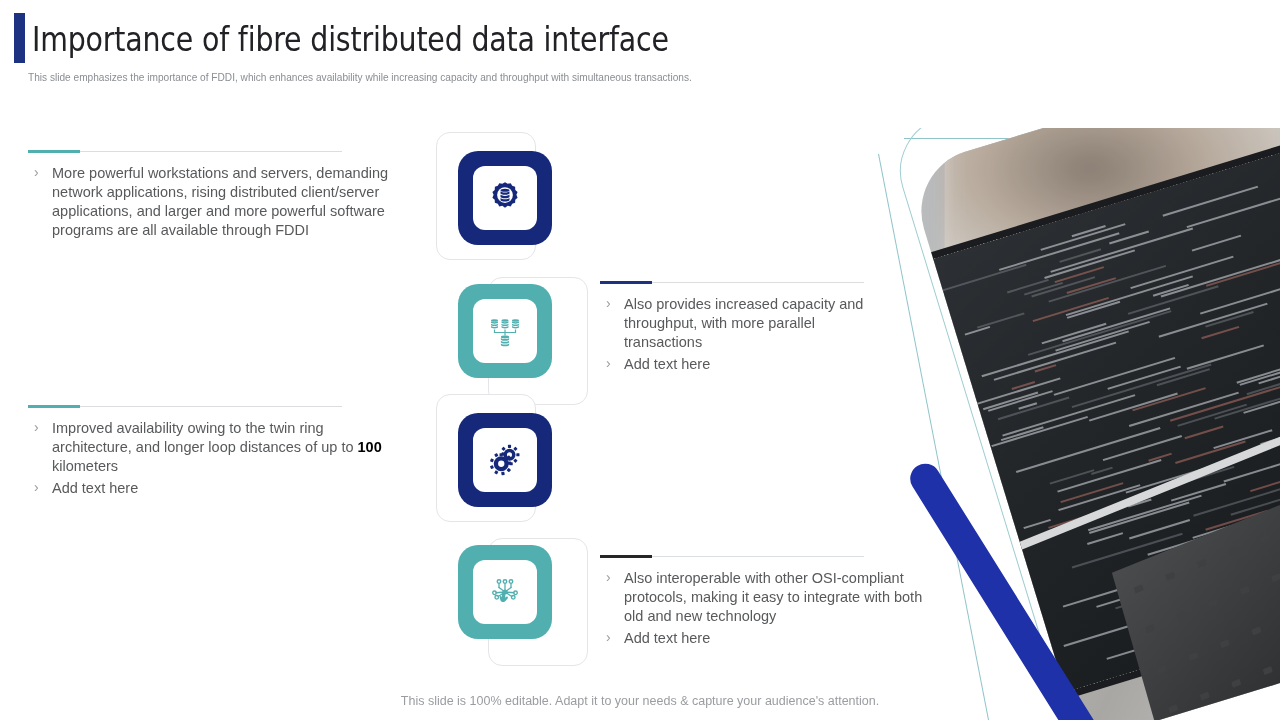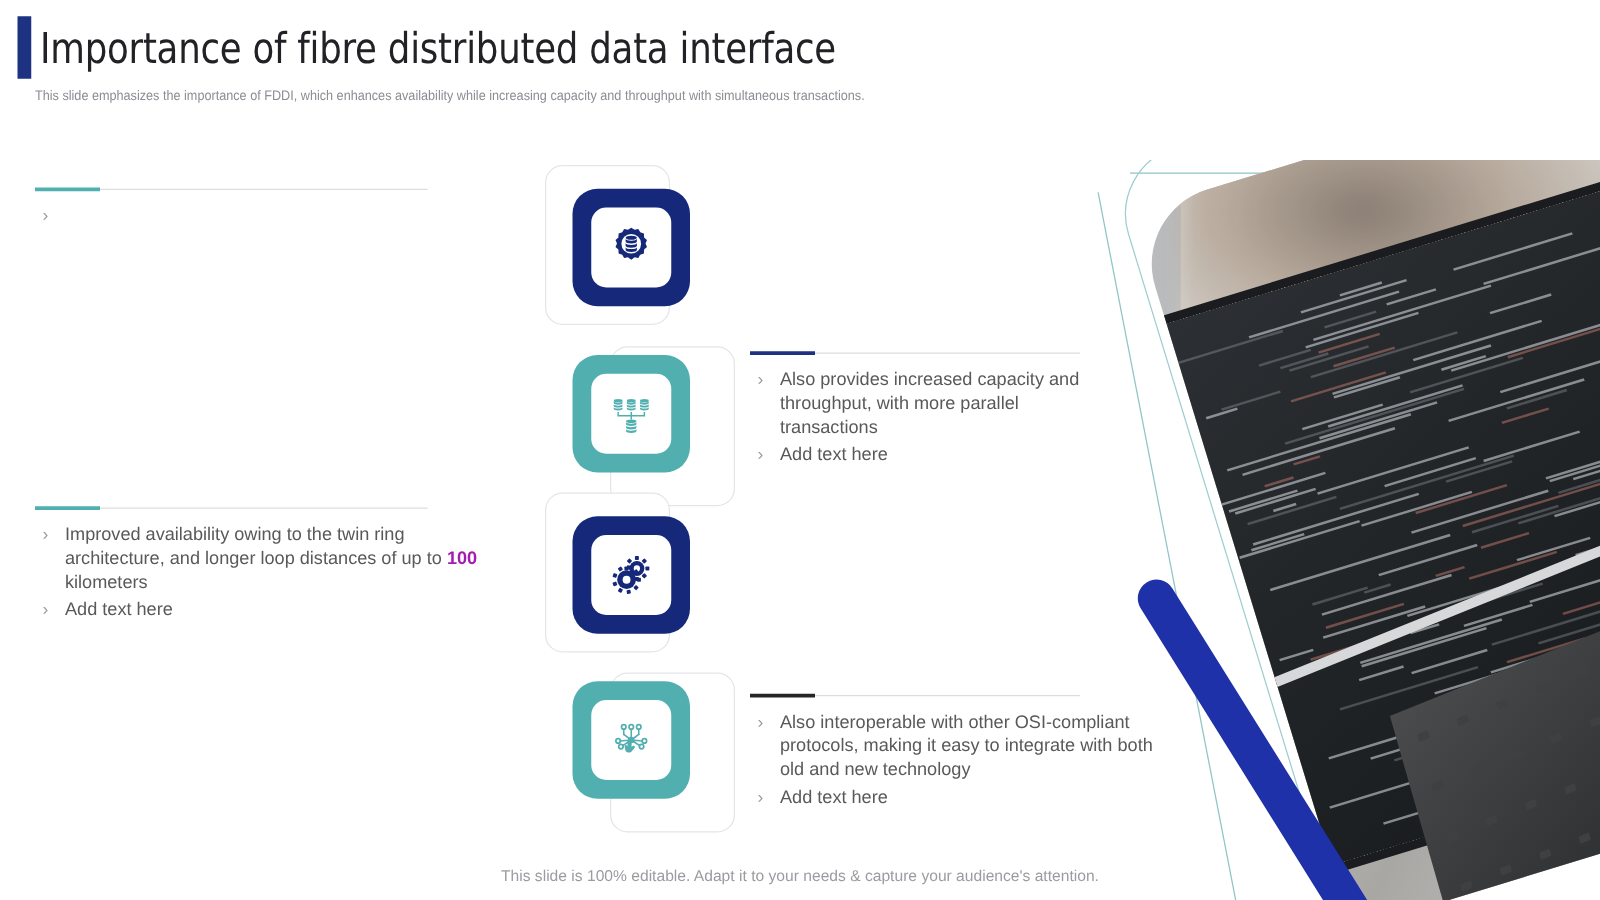--- a/index.html
+++ b/index.html
@@ -40,21 +40,21 @@
   }
   .bullet-list{ list-style:none; margin-top:7px; }
   .bullet-item{
     position:relative; padding-left:24px; margin-bottom:3px;
     font-size:14.5px; line-height:19px; color:#58595b;
   }
   .bullet-item .chev{
     position:absolute; left:6px; top:-1px;
     font-size:14px; color:#9a9ca0; line-height:19px;
   }
-  .bullet-item b{ font-weight:700; color:#a21caf; }
+  .bullet-item b{ font-weight:700; color:#000000; }
 
   
   #icon-column{ position:absolute; left:436px; top:132px; width:152px; height:535px; }
   .icon-slot{ position:absolute; left:0; width:152px; height:140px; }
   .ghost-card{
     position:absolute; width:100px; height:128px;
     border:1px solid #e3e5e8; border-radius:14px; background:#fff;
   }
   .icon-card{
     position:absolute; width:94px; height:94px; border-radius:20px;
@@ -149,21 +149,21 @@
 <div id="title-bar-accent"></div>
 <div id="page-title">Importance of fibre distributed data interface</div>
 <div id="page-subtitle">This slide emphasizes the importance of FDDI, which enhances availability while increasing capacity and throughput with simultaneous transactions.</div>
 
 <div class="text-block" id="tb-left-top" style="left:28px; top:146px; width:380px;">
   <div class="accent-rule">
     <div class="seg-strong" style="background: rgb(82, 175, 176);"></div>
     <div class="seg-faint" style="width: 262px;"></div>
   </div>
   <ul class="bullet-list">
-      <li class="bullet-item"><span class="chev">›</span></li>
+      <li class="bullet-item"><span class="chev">›</span><span>More powerful workstations and servers, demanding network applications, rising distributed client/server applications, and larger and more powerful software programs are all available through  FDDI</span></li>
     </ul>
 </div>
 
 <div class="text-block" id="tb-left-bottom" style="left:28px; top:401px; width:372px;">
   <div class="accent-rule">
     <div class="seg-strong" style="background: rgb(82, 175, 176);"></div>
     <div class="seg-faint" style="width: 262px;"></div>
   </div>
   <ul class="bullet-list">
       <li class="bullet-item"><span class="chev">›</span><span>Improved  availability owing to the twin ring architecture,  and longer loop distances of up to <b>100</b> kilometers</span></li>

